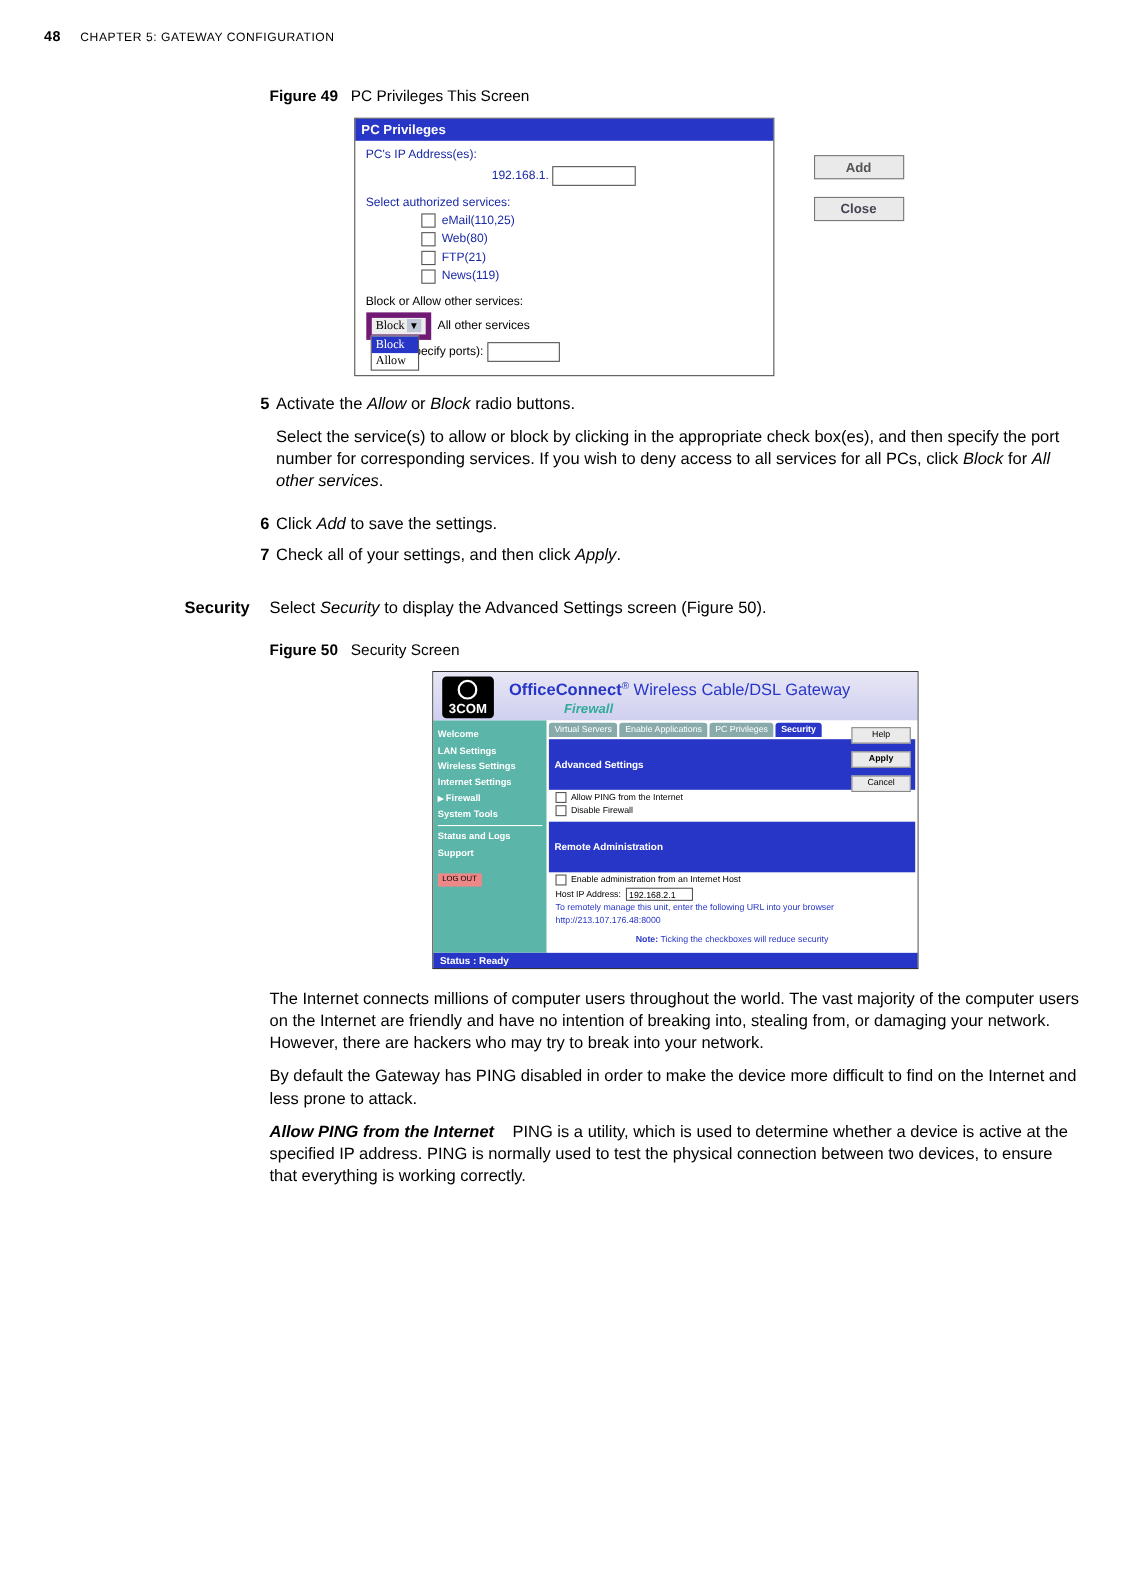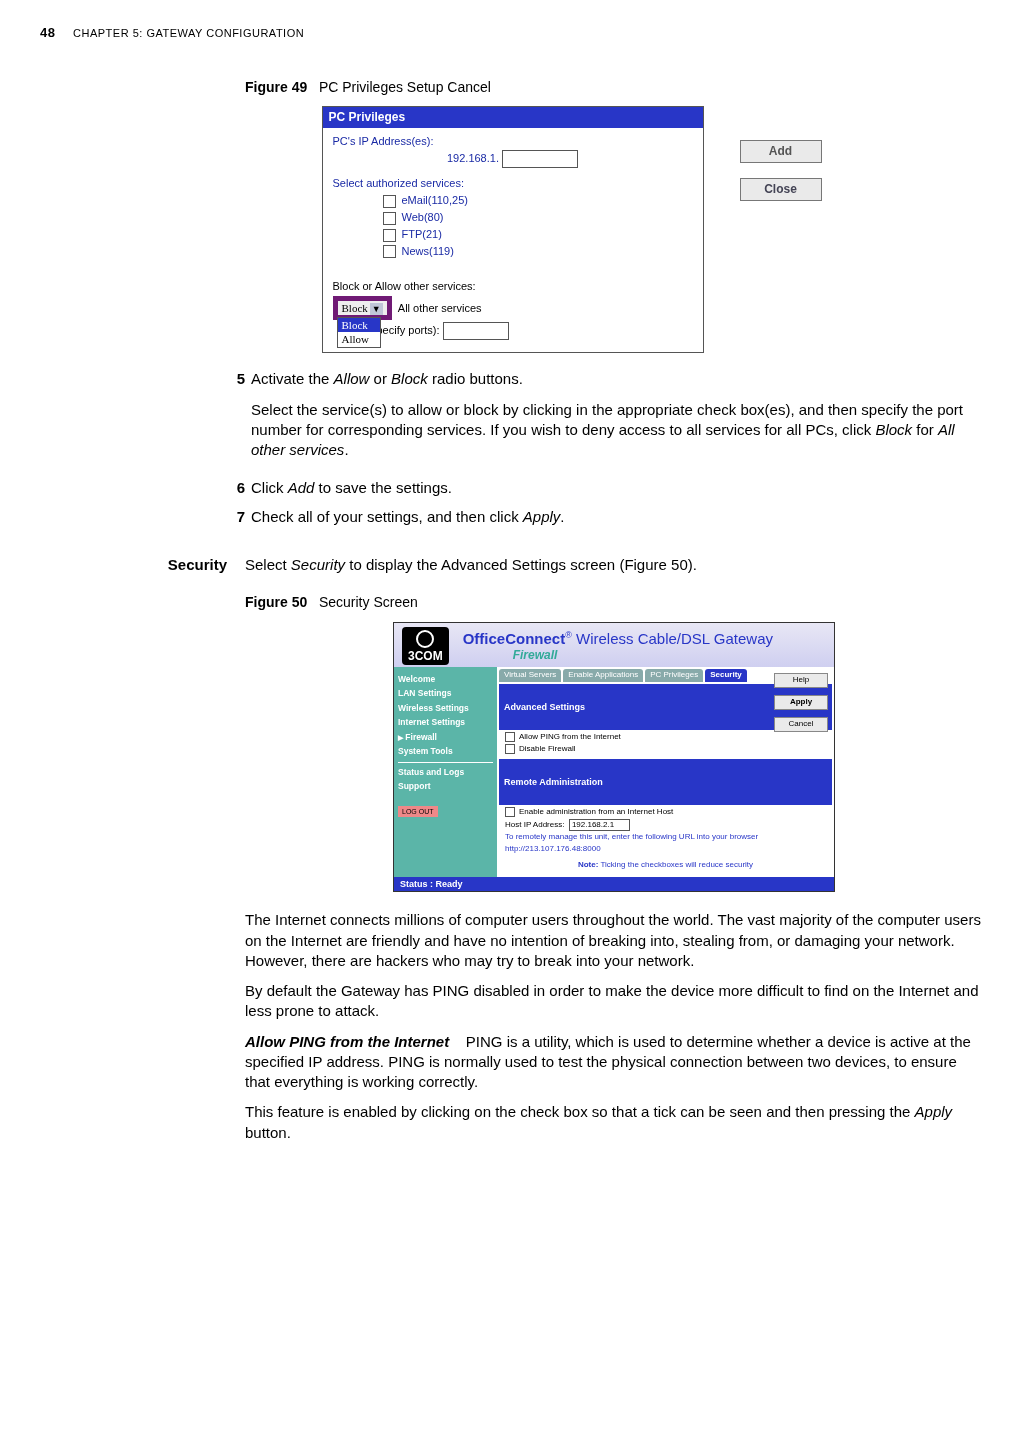--- a/index.html
+++ b/index.html
@@ -114,41 +114,41 @@
 <body>
 
 <div class="header">
   <span class="pagenum">48</span>
   <span>CHAPTER 5: GATEWAY CONFIGURATION</span>
 </div>
 
 <div class="content-col">
   <div class="figure-label">
     <b>Figure 49</b>&nbsp;&nbsp;
-    <span>PC Privileges Setup Cancel</span>
+    <span>PC Privileges This Screen</span>
   </div>
 </div>
 
 <div style="position:relative; width:380px; margin:0 auto 16px auto;">
   <div class="fig49">
     <div class="pc-priv-title">PC Privileges</div>
     <div class="pc-body">
       <div class="row">PC's IP Address(es):</div>
       <div class="row" style="text-align:center;">
         <span>192.168.1.</span>
         <input class="ip-input" style="">
       </div>
       <div class="row" style="margin-top:8px;">Select authorized services:</div>
       <div class="svc-list">
         <div class="row"><span class="chk"></span><span>eMail(110,25)</span></div>
         <div class="row"><span class="chk"></span><span>Web(80)</span></div>
         <div class="row"><span class="chk"></span><span>FTP(21)</span></div>
         <div class="row"><span class="chk"></span><span>News(119)</span></div>
       </div>
-      <div class="row" style="margin-top:20px; color:#000;">Block or Allow other services:</div>
+      <div class="row" style="margin-top:8px; color:#000;">Block or Allow other services:</div>
       <div class="row block-row" style="position:relative; color:#000;">
         <span class="sel">
           <span>Block</span><span class="arrow">▼</span>
           <div class="drop">
             <div class="opt sel-on">Block</div>
             <div class="opt">Allow</div>
           </div>
         </span>
         &nbsp;<span>All other services</span>
       </div>
@@ -252,17 +252,14 @@
 
     <div class="para" style="margin-top:18px;">The Internet connects millions of computer users throughout the world. The vast majority of the computer users on the Internet are friendly and have no intention of breaking into, stealing from, or damaging your network. However, there are hackers who may try to break into your network.</div>
 
     <div class="para">By default the Gateway has PING disabled in order to make the device more difficult to find on the Internet and less prone to attack.</div>
 
     <div class="para">
       <span class="runin">Allow PING from the Internet</span>&nbsp;&nbsp;&nbsp;
       <span>PING is a utility, which is used to determine whether a device is active at the specified IP address. PING is normally used to test the physical connection between two devices, to ensure that everything is working correctly.</span>
     </div>
 
-    <div class="para">
-      <span>This feature is enabled by clicking on the check box so that a tick can be seen and then pressing the </span><em>Apply</em><span> button.</span>
-    </div>
   </div>
 </div>
 
 </body></html>

